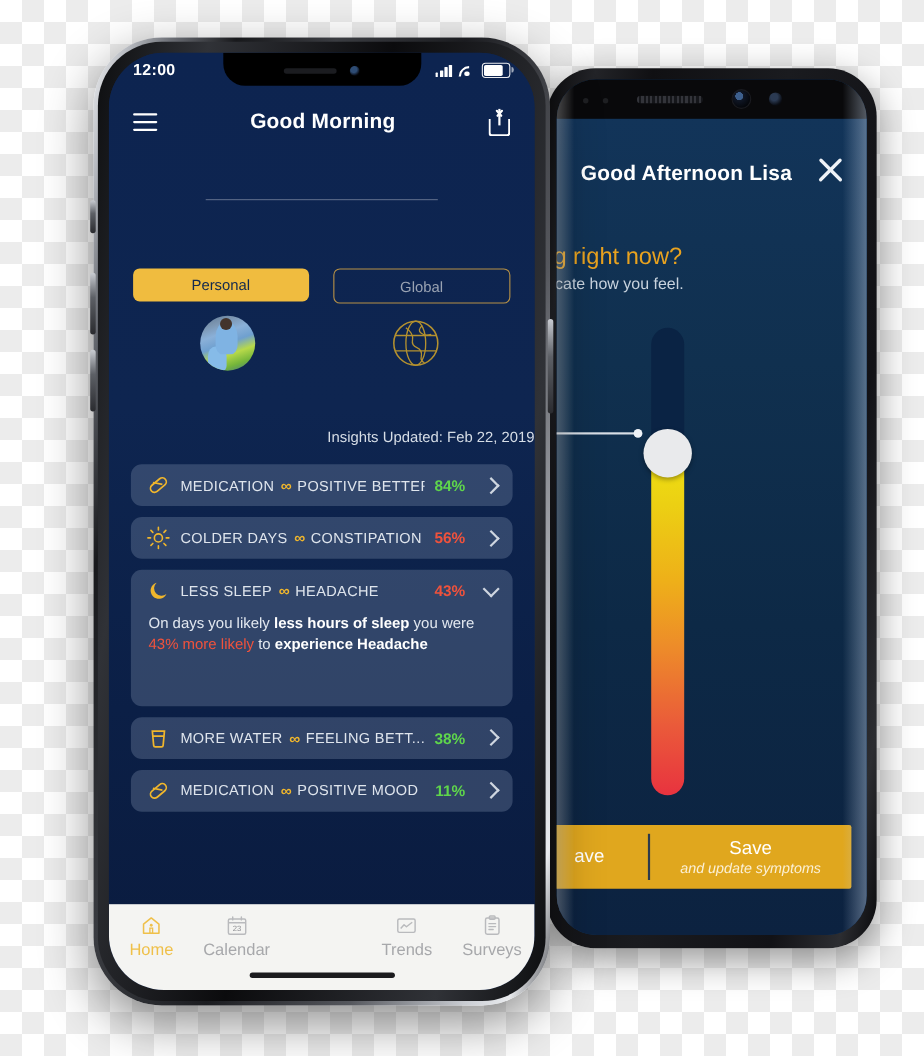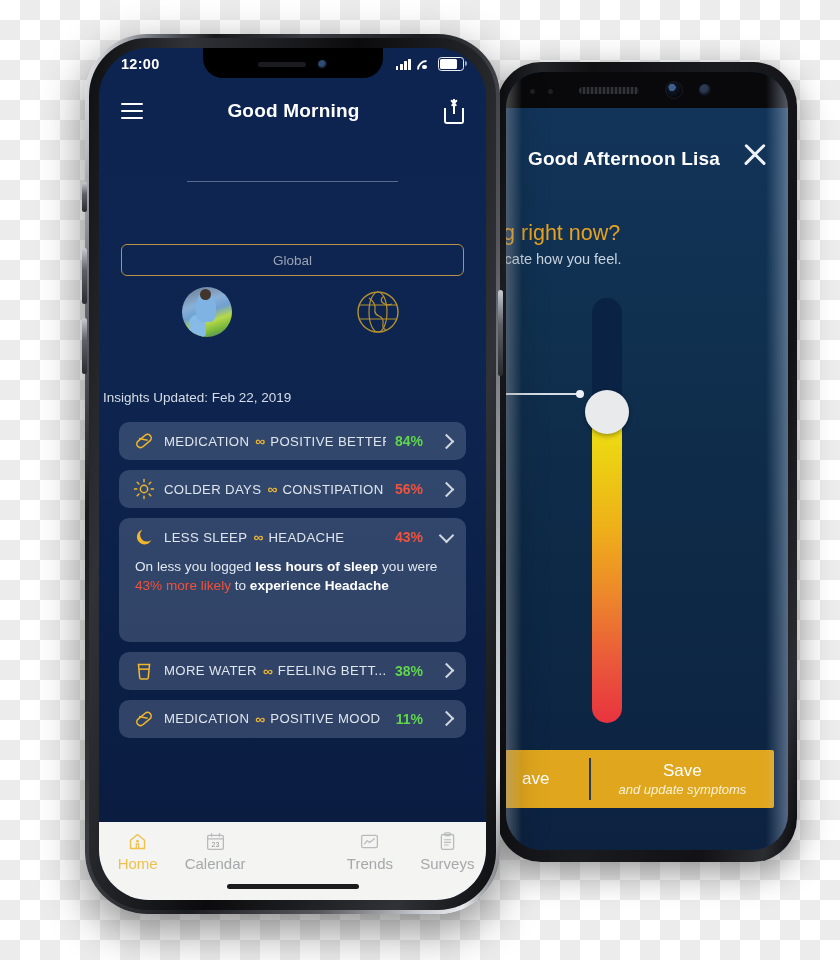--- a/index.html
+++ b/index.html
@@ -139,21 +139,21 @@
 
   .iconsrow{position:absolute;left:22px;right:22px;top:236px;height:56px;display:flex;}
   .ic-half{flex:1;display:flex;align-items:center;justify-content:center;}
   .avatar{width:50px;height:50px;border-radius:50%;overflow:hidden;position:relative;
     background:linear-gradient(160deg,#5d7794 0%,#7c95b0 18%,#8ab0d8 34%,#6fa0cf 50%,#b7d94a 66%,#74b53a 82%,#3e6f8e 100%);}
   .avatar .a1{position:absolute;left:28%;top:12%;width:40%;height:58%;border-radius:44% 44% 30% 30%;background:#7fb3e3;}
   .avatar .a2{position:absolute;left:36%;top:4%;width:22%;height:22%;border-radius:50%;background:#43342c;}
   .avatar .a3{position:absolute;left:14%;top:56%;width:34%;height:44%;border-radius:40% 40% 20% 20%;background:#86bbe8;}
   .globe{width:48px;height:48px;cursor:pointer;}
 
-  .updated{position:absolute;left:4px;right:0;top:342px;text-align:left;color:#d6dde6;font-size:13.5px;}
+  .updated{position:absolute;left:16px;right:0;top:342px;text-align:right;color:#d6dde6;font-size:13.5px;}
 
   .cards{position:absolute;left:20px;right:20px;top:374px;}
   .card{background:rgba(122,140,170,.34);border-radius:10px;margin-bottom:10px;padding:0 14px;box-sizing:border-box;cursor:pointer;}
   .card .crow{height:38px;display:flex;align-items:center;gap:9px;}
   .card .cicon{width:22px;height:22px;flex:0 0 22px;display:flex;align-items:center;justify-content:center;}
   .card .ctext{flex:1;color:#dfe5ed;font-size:13.2px;letter-spacing:.35px;display:flex;align-items:center;gap:6px;white-space:nowrap;overflow:hidden;}
   .inf{color:#f0b62c;font-size:14px;font-weight:700;letter-spacing:-1px;}
   .card .cpct{font-size:14px;font-weight:700;margin-right:9px;}
   .pos{color:#5fd64b;}
   .neg{color:#f0523c;}
@@ -267,20 +267,23 @@
             <div class="share">
               <div class="bx"></div>
                 <div class="ar"></div>
             </div>
           </div>
 
           <div class="divider"></div>
 
 
           <div class="segrow">
+            <div class="seg active">
+              <span>Personal</span>
+            </div>
             <div class="seg idle">
               <span>Global</span>
             </div>
           </div>
 
           <div class="iconsrow">
             <div class="ic-half">
               <div class="avatar">
                 <div class="a3"></div>
                   <div class="a1"></div>
@@ -349,21 +352,21 @@
                 </div>
                 <div class="ctext">
                   <span>LESS SLEEP</span>
                   <span class="inf">∞</span>
                   <span>HEADACHE</span>
                 </div>
                 <div class="cpct neg">43%</div>
                 <div class="chev down"></div>
               </div>
               <div class="cbody">
-                <span>On less you logged </span><b>less hours of sleep</b><span> you were</span><br>
+                <span>On days you likely </span><b>less hours of sleep</b><span> you were</span><br>
                 <span class="hl">43% more likely</span><span> to </span><b>experience Headache</b>
               </div>
             </div>
 
             <div class="card">
               <div class="crow">
                 <div class="cicon">
                   <svg viewBox="0 0 24 24" width="22" height="22">
                       <path d="M6 5h12l-1.3 14.2a1.6 1.6 0 0 1-1.6 1.5H8.9a1.6 1.6 0 0 1-1.6-1.5z" fill="none" stroke="#f0b62c" stroke-width="1.7"></path>
                       <path d="M6.4 10h11.2" stroke="#f0b62c" stroke-width="1.7"></path>

